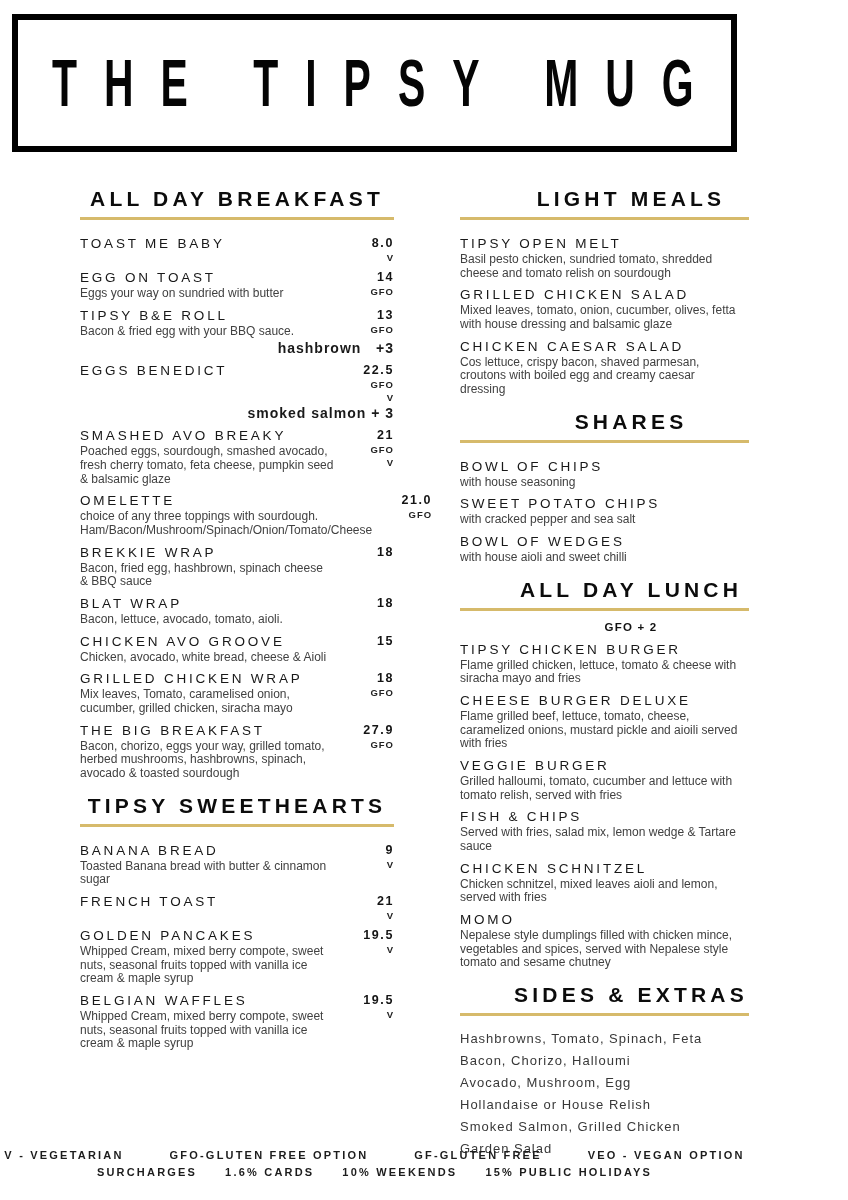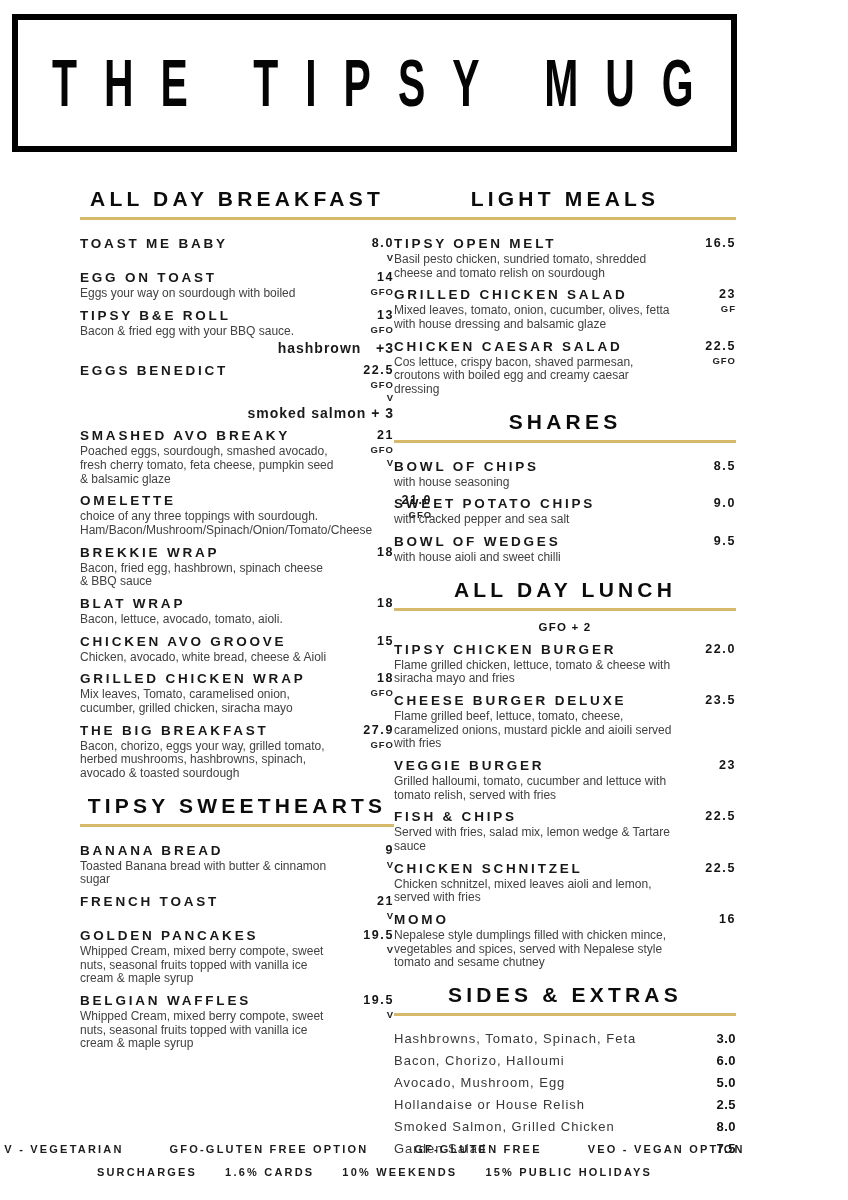--- a/index.html
+++ b/index.html
@@ -4,43 +4,43 @@
 <style>
   html,body{margin:0;padding:0;background:#ffffff;}
   body{width:848px;height:1200px;font-family:"Liberation Sans",sans-serif;color:#111;}
   .page{position:relative;width:749px;height:1200px;overflow:hidden;background:#fff;}
 
   .title-box{margin:14px 12px 0 12px;border:6px solid #000;height:126px;
     display:flex;align-items:center;justify-content:center;overflow:hidden;}
   .title{font-size:66px;font-weight:bold;letter-spacing:0.66em;white-space:nowrap;
     transform:scaleX(0.62);transform-origin:center;color:#050505;padding-left:0.6em;}
 
-  .columns{display:flex;padding:34px 46px 0 80px;align-items:flex-start;}
+  .columns{display:flex;gap:66px;padding:34px 46px 0 80px;align-items:flex-start;}
   .col-left{width:314px;flex:none;}
   .col-right{width:342px;flex:none;}
 
   .menu-section + .menu-section{margin-top:12px;}
   .sec-head{font-weight:bold;font-size:21px;line-height:25px;letter-spacing:4.2px;
     text-align:center;white-space:nowrap;color:#0c0c0c;}
   .sec-underline{height:3px;margin:6px 0 16px 0;background:#d6ba6b;}
   .sec-note{text-align:center;font-weight:bold;font-size:11.5px;letter-spacing:1.2px;margin:-6px 0 9px 0;}
 
   .item{display:grid;grid-template-columns:1fr 54px;column-gap:6px;margin-bottom:7px;}
-  .name{grid-column:1;font-weight:bold;font-size:13.5px;letter-spacing:2.8px;line-height:15px;color:#181818;}
+  .name{grid-column:1;font-weight:normal;font-size:13.5px;letter-spacing:2.8px;line-height:15px;color:#181818;}
   .item-right{grid-column:2;grid-row:1 / span 2;display:flex;flex-direction:column;align-items:flex-end;gap:2px;}
   .price{font-weight:bold;font-size:12.5px;letter-spacing:1.6px;white-space:nowrap;color:#141414;}
   .tag{font-weight:bold;font-size:9.5px;letter-spacing:1px;color:#222;}
   .desc{grid-column:1;font-size:12px;line-height:1.14;color:#414141;margin-top:2px;}
   .note{grid-column:1 / -1;text-align:right;font-weight:bold;font-size:14px;letter-spacing:1px;margin-top:2px;color:#1a1a1a;}
 
   .simple-row{display:flex;justify-content:space-between;align-items:baseline;
     font-size:13px;letter-spacing:1px;line-height:1.15;margin-bottom:7px;color:#383838;}
   .simple-price{font-weight:bold;font-size:13px;letter-spacing:0.5px;color:#111;}
 
-  .footer{position:absolute;left:0;right:0;bottom:22px;display:flex;flex-direction:column;gap:11px;}
+  .footer{position:absolute;left:0;right:0;bottom:22px;display:flex;flex-direction:column;gap:5px;}
   .footer-row{display:flex;justify-content:center;gap:46px;font-weight:bold;
     font-size:11px;letter-spacing:2.2px;color:#1c1c1c;white-space:nowrap;}
   .footer-row.surcharges{gap:28px;}
 </style>
 </head>
 <body>
 
 <div class="page">
   <div class="title-box">
     <div class="title">THE TIPSY MUG</div>
@@ -57,21 +57,21 @@
               <div class="price">8.0</div>
               <div class="tag">V</div>
             </div>
           </div>
           <div class="item">
             <div class="name">EGG ON TOAST</div>
             <div class="item-right">
               <div class="price">14</div>
               <div class="tag">GFO</div>
             </div>
-            <div class="desc">Eggs your way on sourdough with boiled</div>
+            <div class="desc">Eggs your way on sundried with butter</div>
           </div>
           <div class="item">
             <div class="name">TIPSY B&amp;E ROLL</div>
             <div class="item-right">
               <div class="price">13</div>
               <div class="tag">GFO</div>
             </div>
             <div class="desc">Bacon &amp; fried egg with your BBQ sauce.</div>
             <div class="note">hashbrown&nbsp;&nbsp;&nbsp;+3</div>
           </div>

